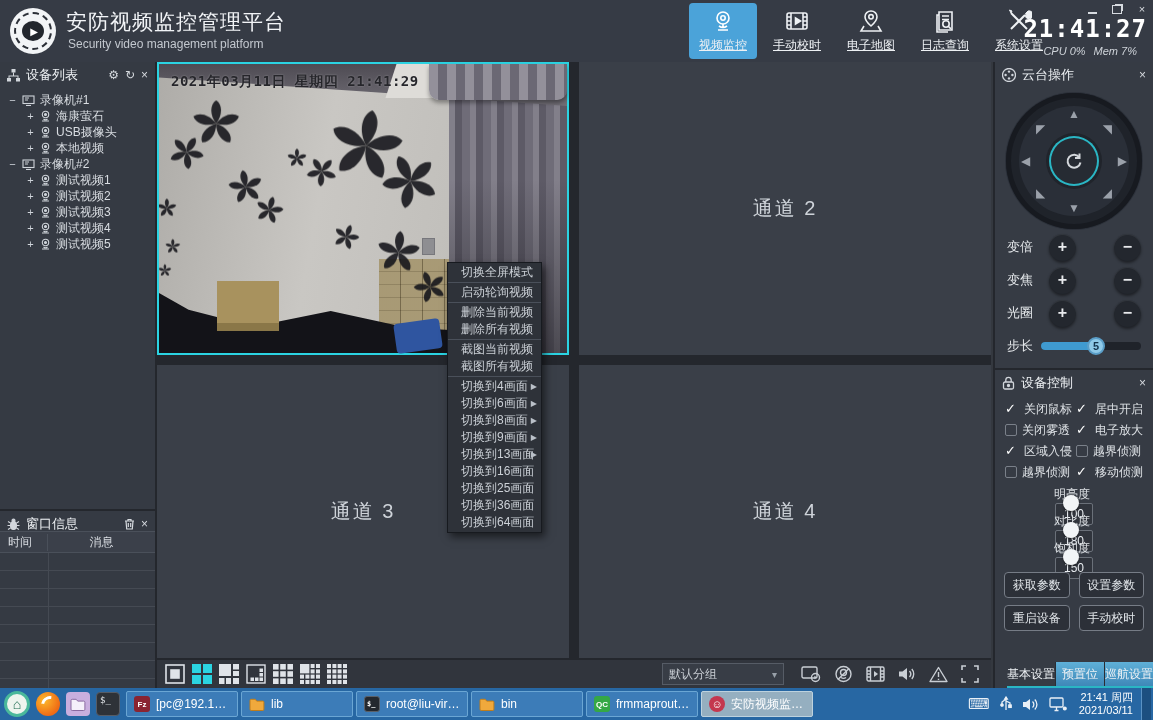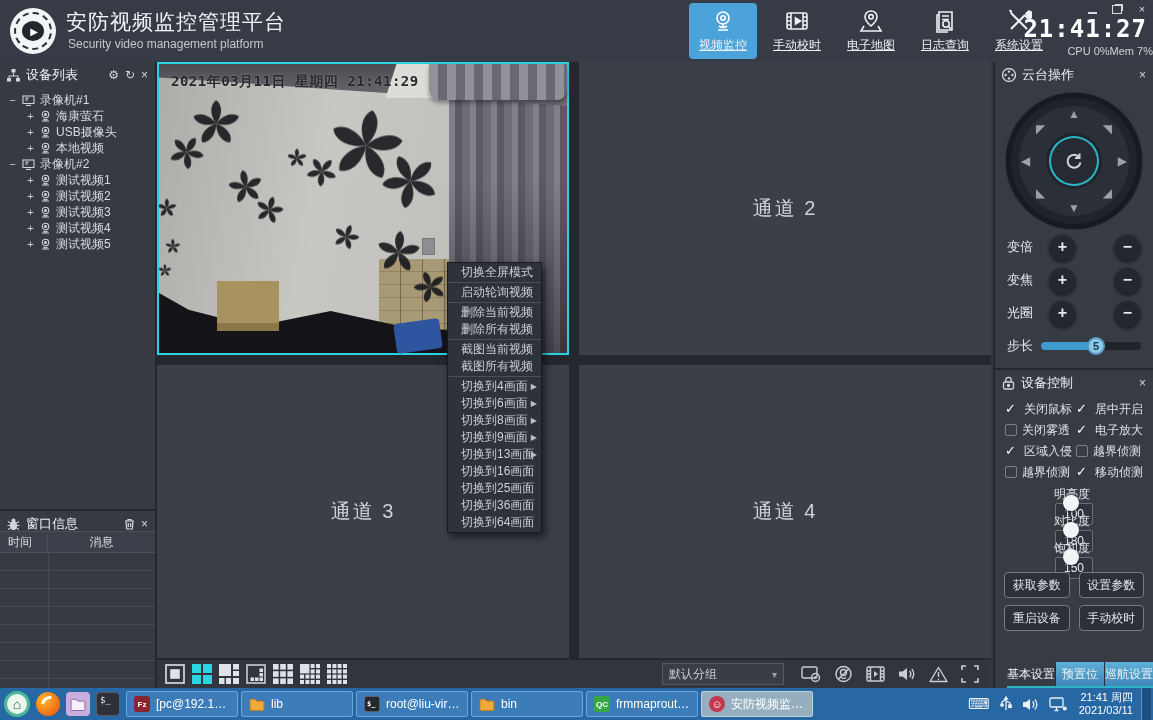--- a/index.html
+++ b/index.html
@@ -22,21 +22,21 @@
   .nav-item{width:68px;height:56px;margin:3px 3px 0 3px;border-radius:4px;display:flex;
         flex-direction:column;align-items:center;justify-content:center;gap:3px;color:#eef1f4;}
   .nav-item .nlabel{font-size:12px;text-decoration:underline;}
   .nav-item.active{background:#4ba3d9;}
   .winctl{position:absolute;right:5px;top:4px;display:flex;gap:13px;align-items:center;}
   .wc{width:12px;height:10px;display:flex;align-items:flex-end;justify-content:center;color:#d7dbe0;font-size:11px;line-height:10px;}
   .wc-min i{display:block;width:9px;height:2px;background:#d7dbe0;}
   .wc-res i{display:block;width:8px;height:7px;border:1px solid #d7dbe0;box-shadow:2px -2px 0 -1px #d7dbe0;}
   .clock{position:absolute;right:6px;top:15px;font-family:"DejaVu Sans Mono",monospace;
         font-size:24px;font-weight:bold;color:#fff;letter-spacing:1px;}
-  .sysinfo{position:absolute;right:0;top:45px;font-size:11px;color:#ced3d9;display:flex;gap:0;}
+  .sysinfo{position:absolute;right:16px;top:45px;font-size:11px;color:#ced3d9;display:flex;gap:8px;font-style:italic;}
 
   
   .left{position:absolute;left:0;top:62px;width:155px;height:626px;background:#353a43;border-right:2px solid #24272d;}
   .phead{height:26px;display:flex;align-items:center;gap:6px;padding:0 7px;color:#eef1f4;}
   .phead .ptitle{flex:1;font-size:13px;}
   .picon{color:#d2d6dc;font-size:13px;line-height:13px;}
   .hbtn{color:#d5d9de;font-size:12px;line-height:12px;cursor:pointer;}
   .tree{padding:4px 0 0 0;}
   .trow{display:flex;align-items:center;gap:5px;height:16px;padding-left:8px;color:#d9dde2;font-size:12px;white-space:nowrap;}
   .trow.child{padding-left:26px;}

